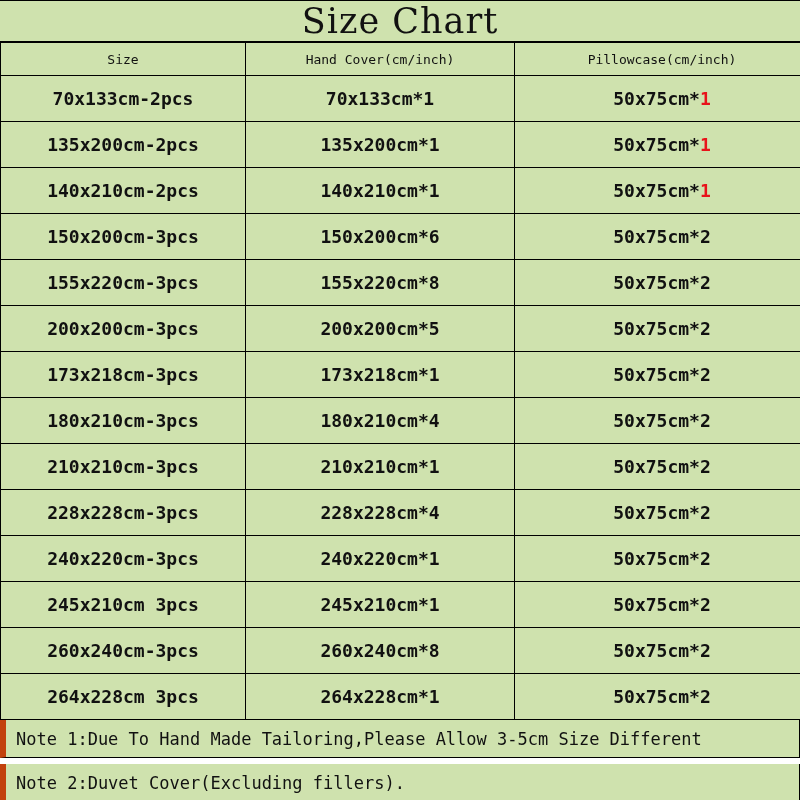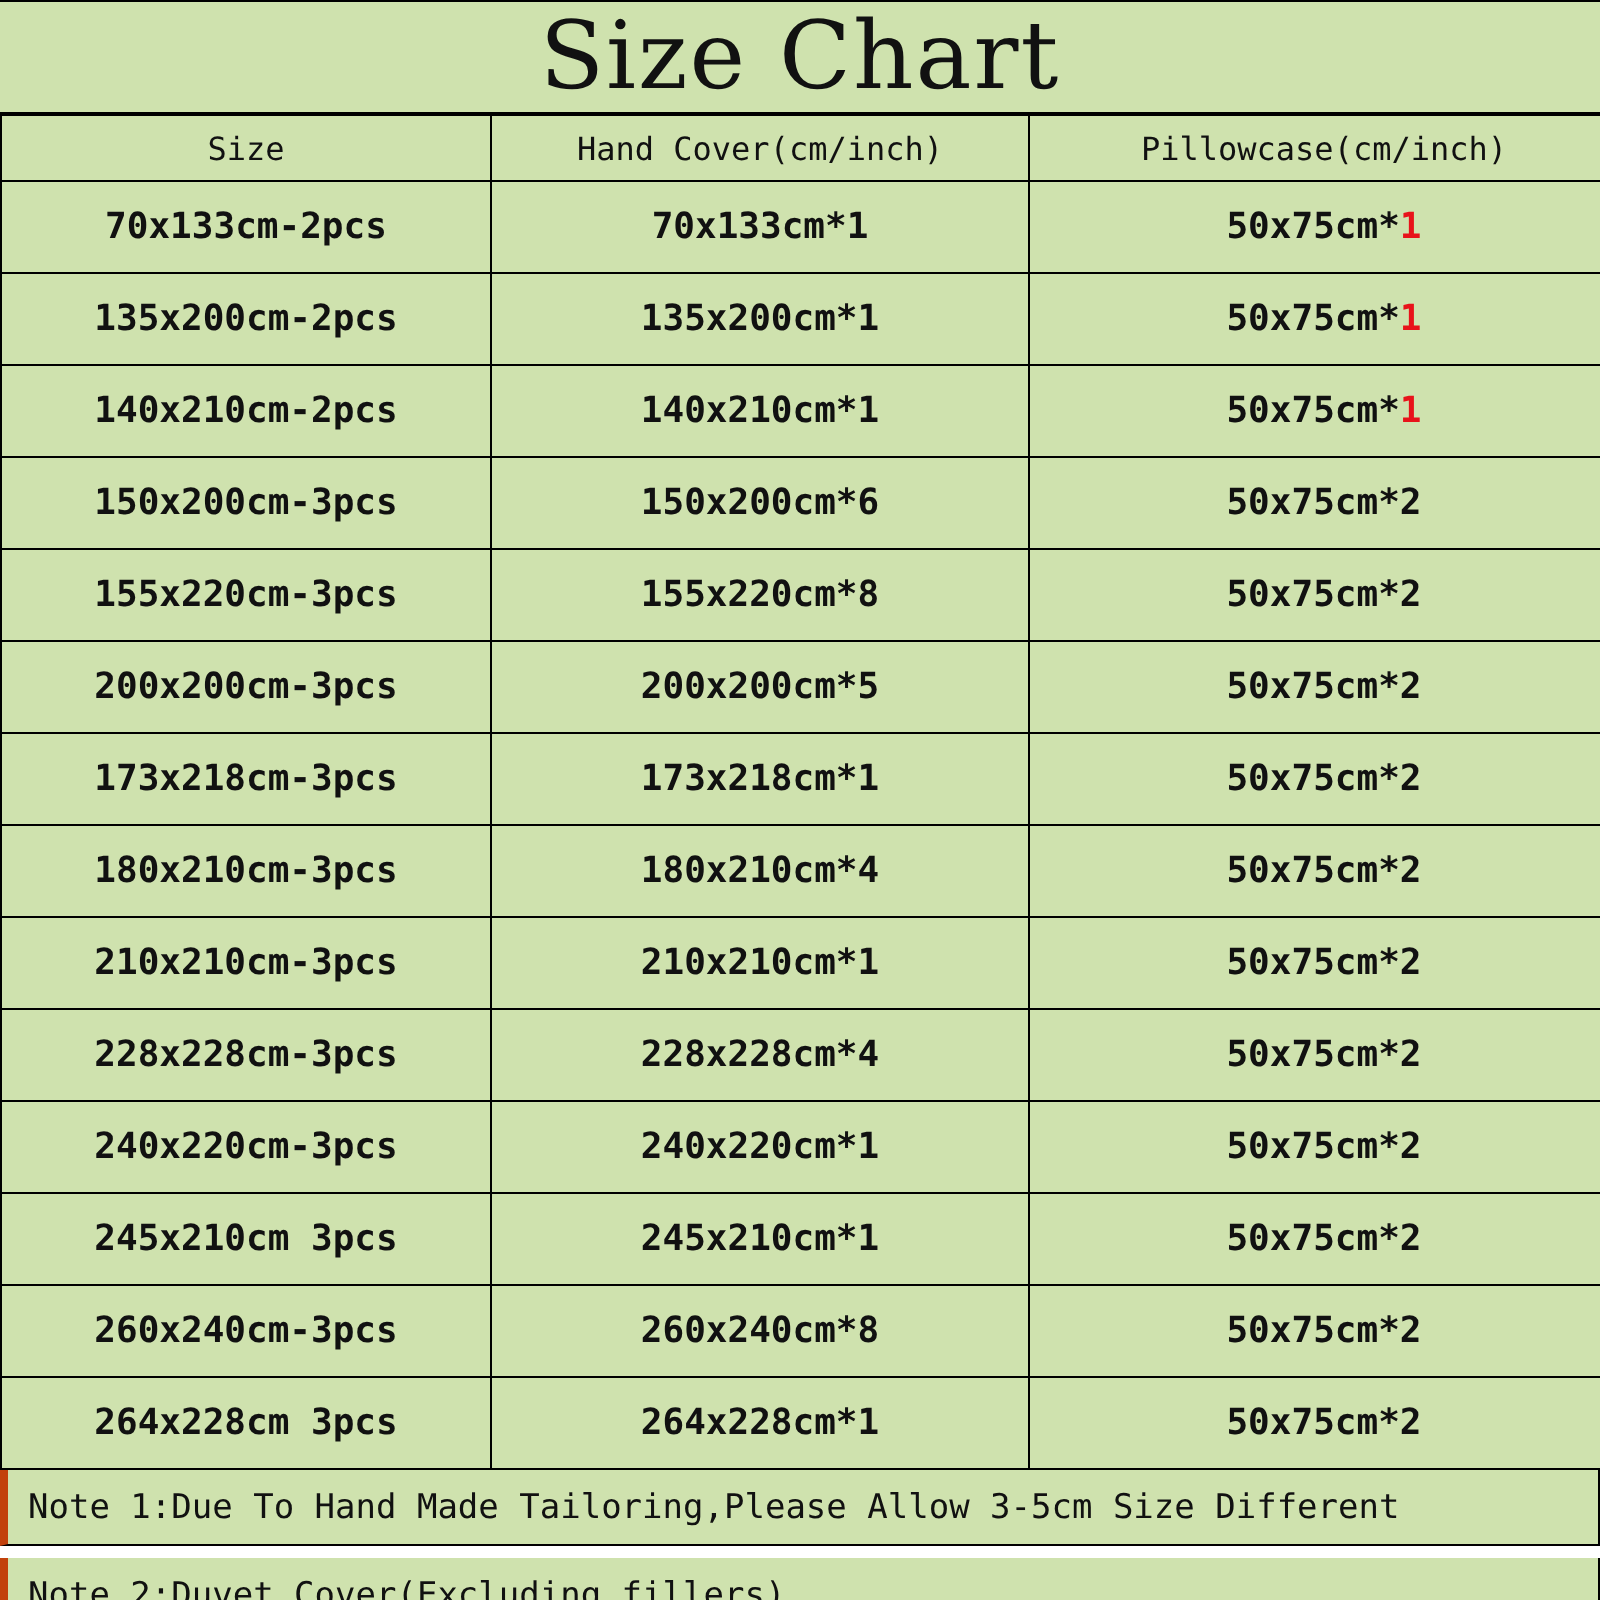--- a/index.html
+++ b/index.html
@@ -25,60 +25,60 @@
     background: #cfe2ae;
     border-top: 1px solid #000;
     border-bottom: 1px solid #000;
     height: 64px;
     display: flex;
     align-items: center;
     justify-content: center;
   }
   .title-bar .title {
     font-family: "DejaVu Serif", serif;
-    font-size: 47px;
+    font-size: 35px;
     color: #111;
     letter-spacing: 1px;
   }
   table.size-table {
     border-collapse: collapse;
     width: 800px;
     table-layout: fixed;
   }
   table.size-table th,
   table.size-table td {
     border: 1px solid #000;
     text-align: center;
     color: #111;
     background: #cfe2ae;
   }
   table.size-table th {
     height: 30px;
     font-weight: normal;
-    font-size: 16px;
+    font-size: 13px;
     font-family: "DejaVu Sans Mono", monospace;
   }
   table.size-table td {
     height: 43px;
     font-size: 18px;
     font-family: "DejaVu Sans Mono", monospace;
     font-weight: bold;
   }
   .col-size { width: 242px; }
   .col-duvet { width: 266px; }
   .col-pillow { width: 292px; }
   .red { color: #e8131a; }
   .notes {
     flex: 1 1 auto;
     display: flex;
     flex-direction: column;
   }
   .note-row {
     background: #cfe2ae;
-    border-left: 4px solid #c2410c;
+    border-left: 6px solid #c2410c;
     border-right: 1px solid #000;
     border-bottom: 1px solid #000;
     height: 38px;
     display: flex;
     align-items: center;
     padding-left: 10px;
     box-sizing: border-box;
     font-size: 17px;
     color: #111;
     font-family: "DejaVu Sans Mono", monospace;

